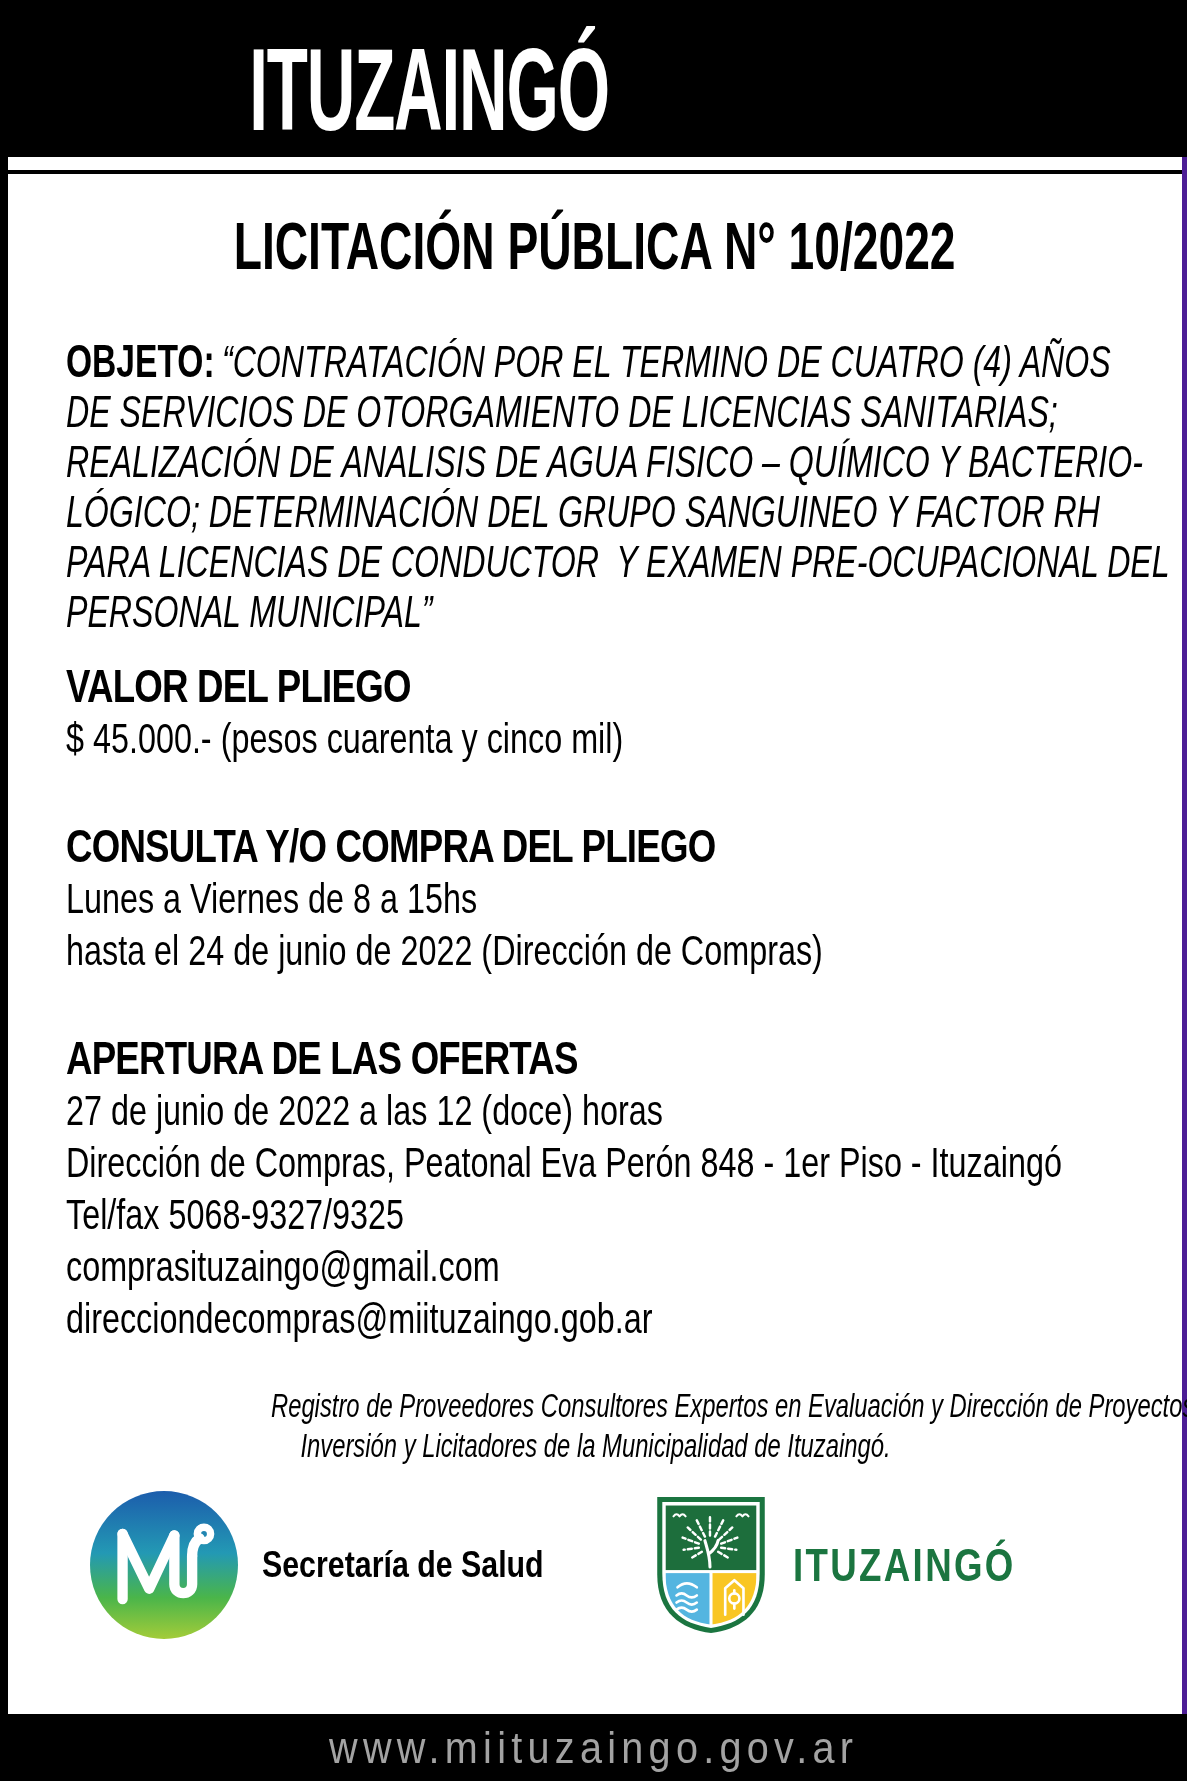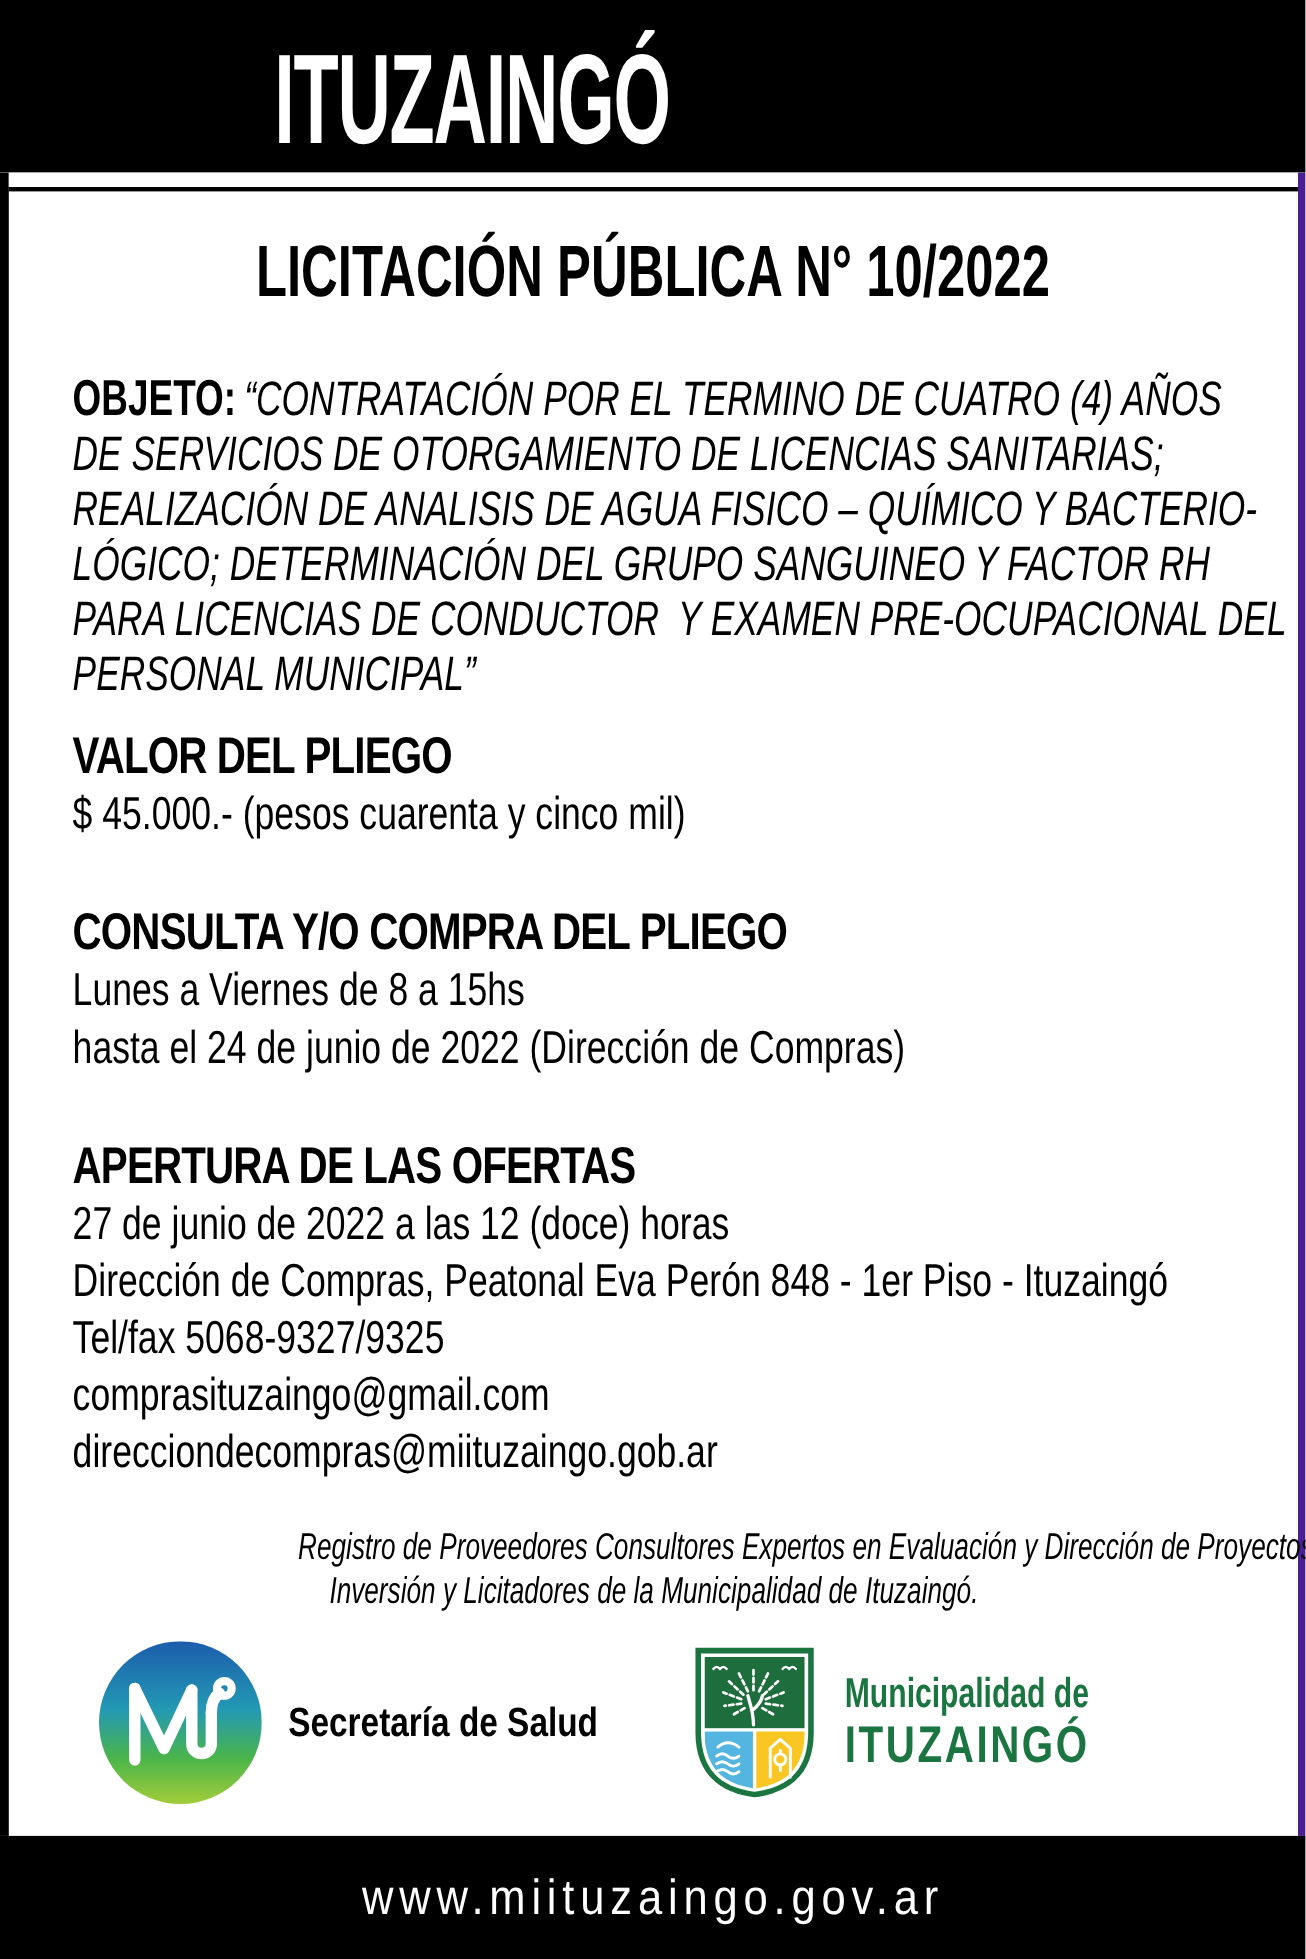--- a/index.html
+++ b/index.html
@@ -21,21 +21,21 @@
     display:flex; align-items:flex-end; justify-content:center;
   }
   .top-title {
     color:#ffffff; font-weight:700; font-size:116px; letter-spacing:-2px;
     transform:scaleX(0.58);
   }
 
   
   .mid {
     flex:1; background:#ffffff;
-    border-left:8px solid #000000; border-right:7px solid #4c1d95;
+    border-left:8px solid #000000; border-right:5px solid #4c1d95;
     display:flex; flex-direction:column;
   }
   .gap  { height:13px; background:#ffffff; }
   .rule { height:4px;  background:#000000; }
 
   .content { padding:34px 58px 0 58px; }
 
   .doc-title { margin:0; text-align:center; font-size:66px; font-weight:700; }
   .doc-title .cx-c { transform:scaleX(0.70); letter-spacing:0px; }
 
@@ -67,21 +67,21 @@
   .muni-group { display:flex; align-items:center; margin-left:auto; margin-right:46px; }
   .shield-logo { width:112px; height:140px; flex:0 0 auto; }
   .muni-text { margin-left:26px; color:#1b7540; }
   .muni-line1 { font-size:38px; font-weight:600; line-height:40px; }
   .muni-line1 .cx { transform:scaleX(0.72); }
   .muni-line2 { font-size:47px; font-weight:700; line-height:52px; letter-spacing:3px; }
   .muni-line2 .cx { transform:scaleX(0.78); }
 
   
   .footer-band {
-    height:112px; background:#000000; color:#ffffff;
+    height:67px; background:#000000; color:#a3a3a3;
     display:flex; align-items:center; justify-content:center;
   }
   .footer-url { font-size:45px; letter-spacing:6px; font-weight:400; }
   .footer-url .cx-c { transform:scaleX(0.88); }
 </style>
 </head>
 <body>
 
 <div class="page">
 
@@ -199,21 +199,20 @@
               <path d="M21,113 q5,-4 10,0 q5,4 10,0"></path>
             </g>
 
             <g stroke="#ffffff" fill="none" stroke-width="2.6" stroke-linecap="round" stroke-linejoin="round">
               <path d="M69,118 V92 L78,84 L87,92 V118"></path>
               <circle cx="78" cy="102" r="5"></circle>
               <path d="M78,94 V97 M78,107 V112"></path>
             </g>
           </svg>
           <div class="muni-text">
-            <div class="muni-line1"><span class="cx">Municipalidad de</span></div>
             <div class="muni-line2"><span class="cx">ITUZAINGÓ</span></div>
           </div>
         </div>
 
       </div>
     </main>
   </div>
 
   <footer class="footer-band">
     <div class="footer-url"><span class="cx-c">www.miituzaingo.gov.ar</span></div>

